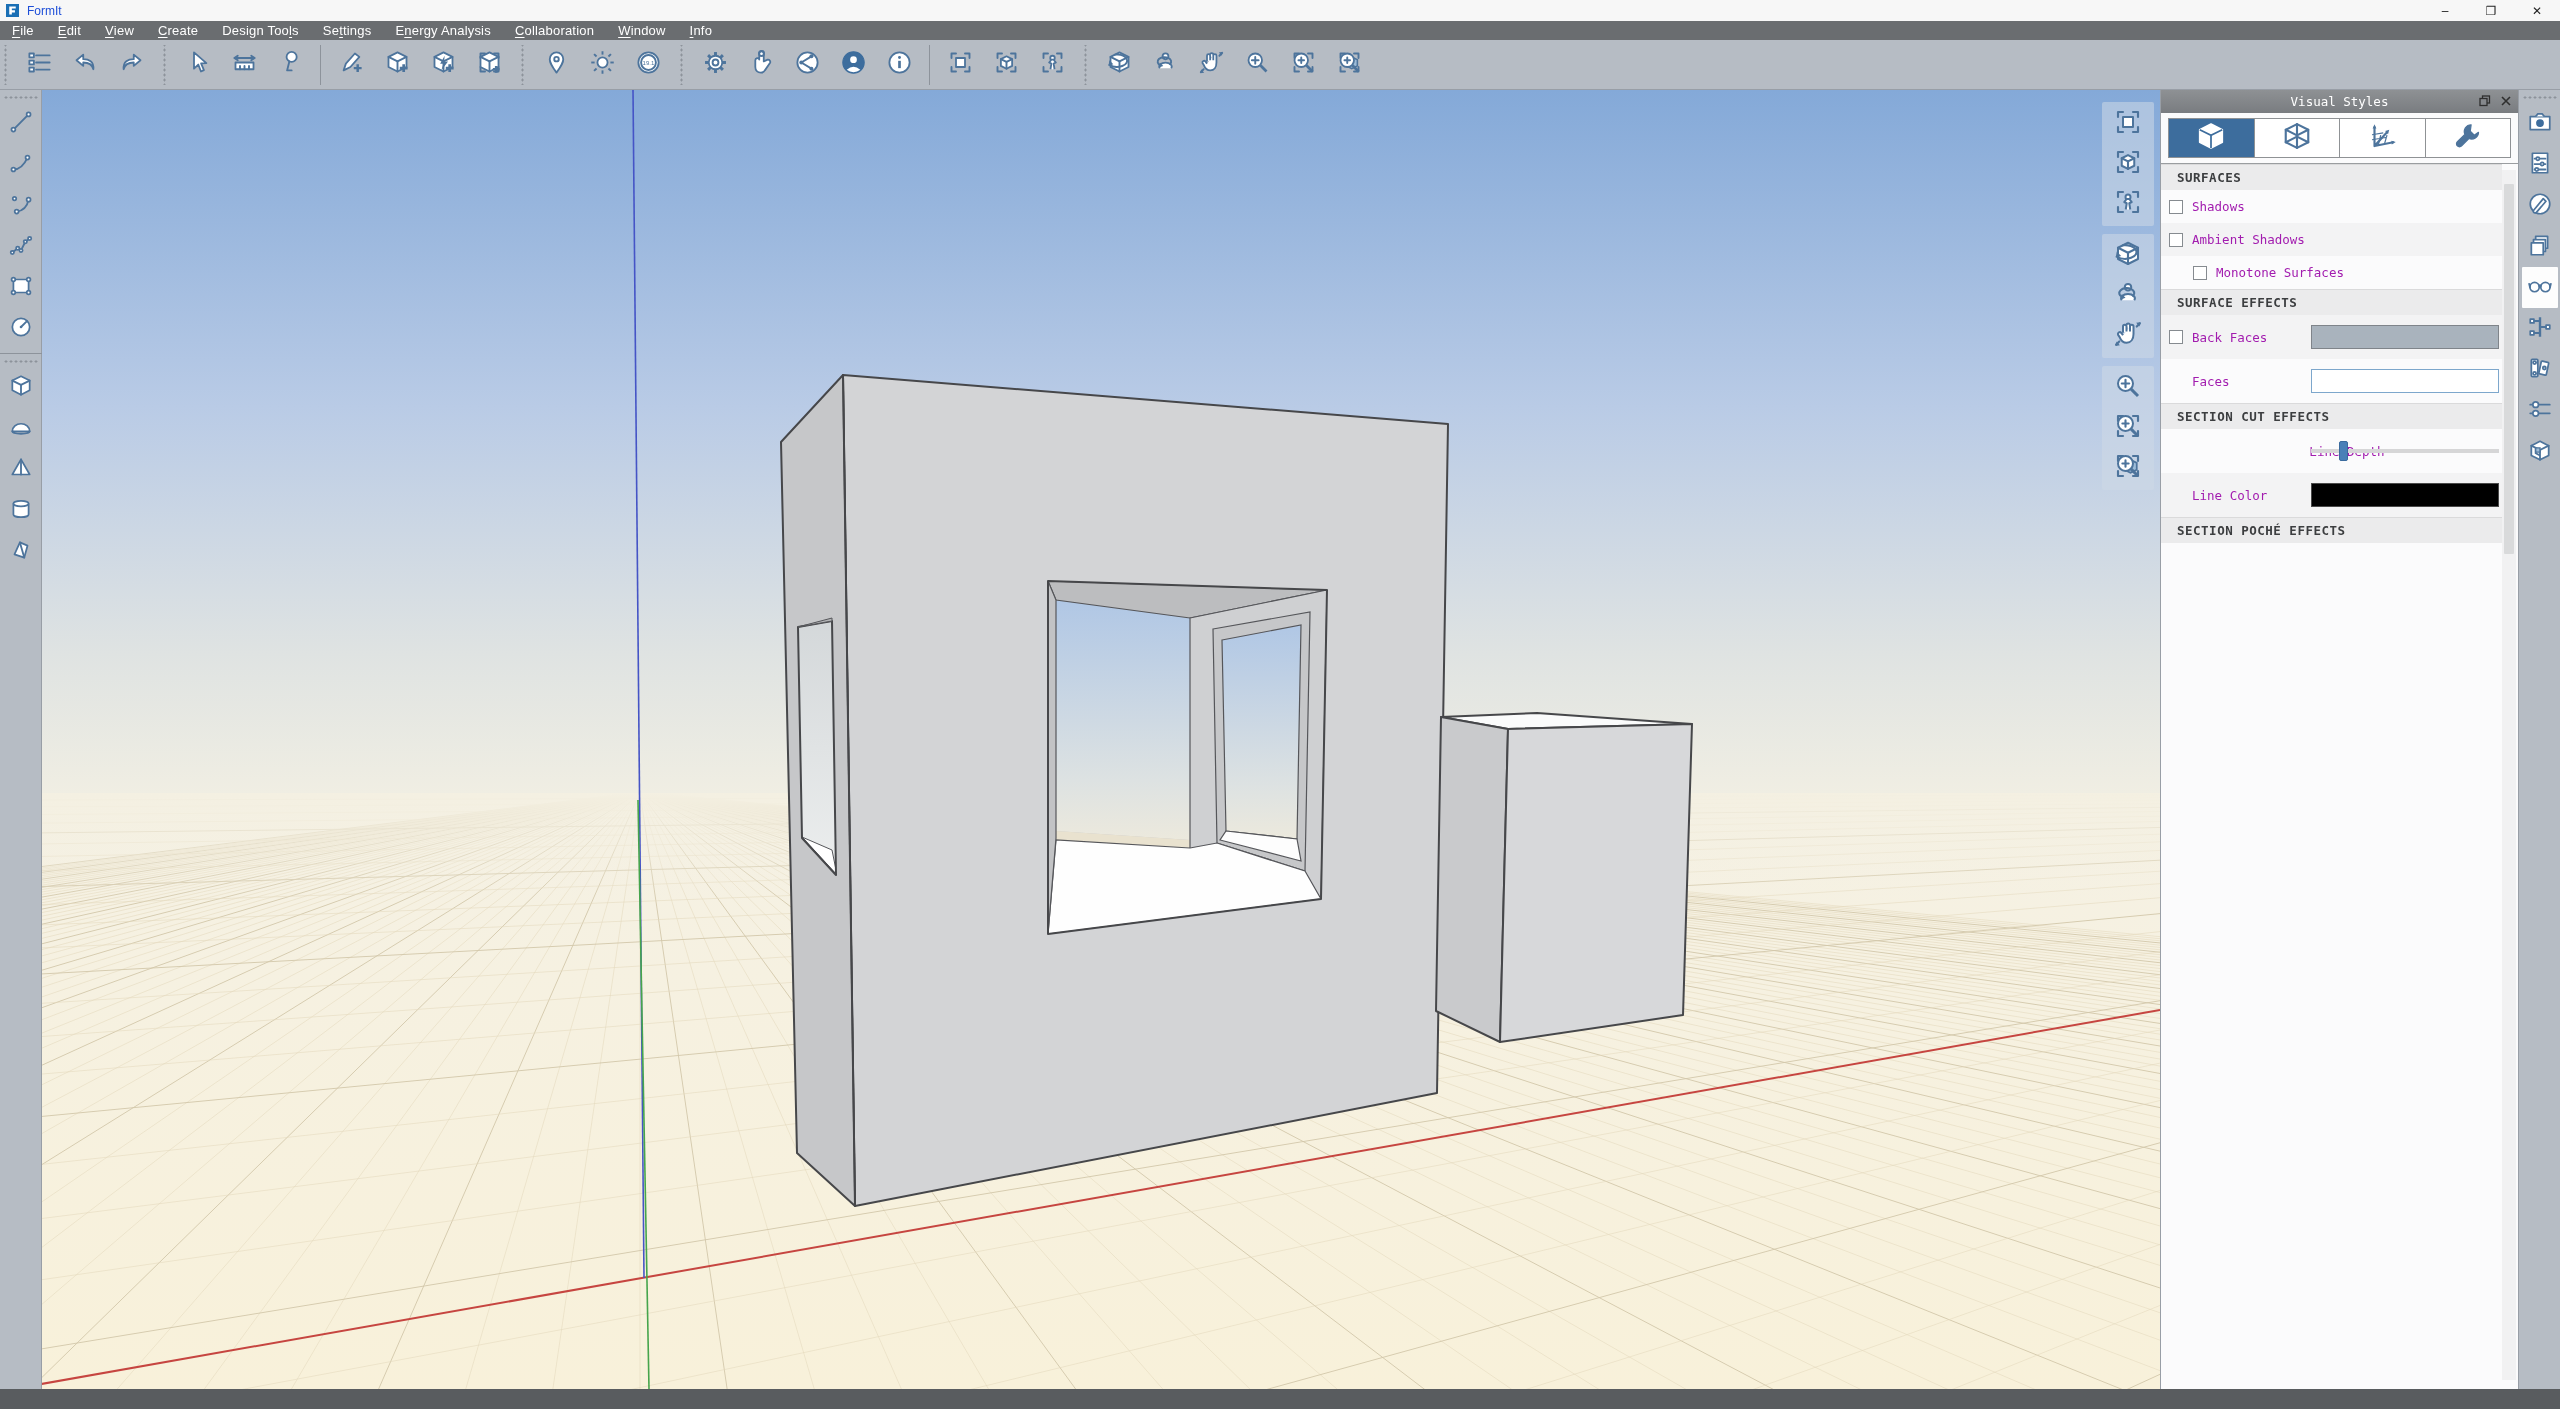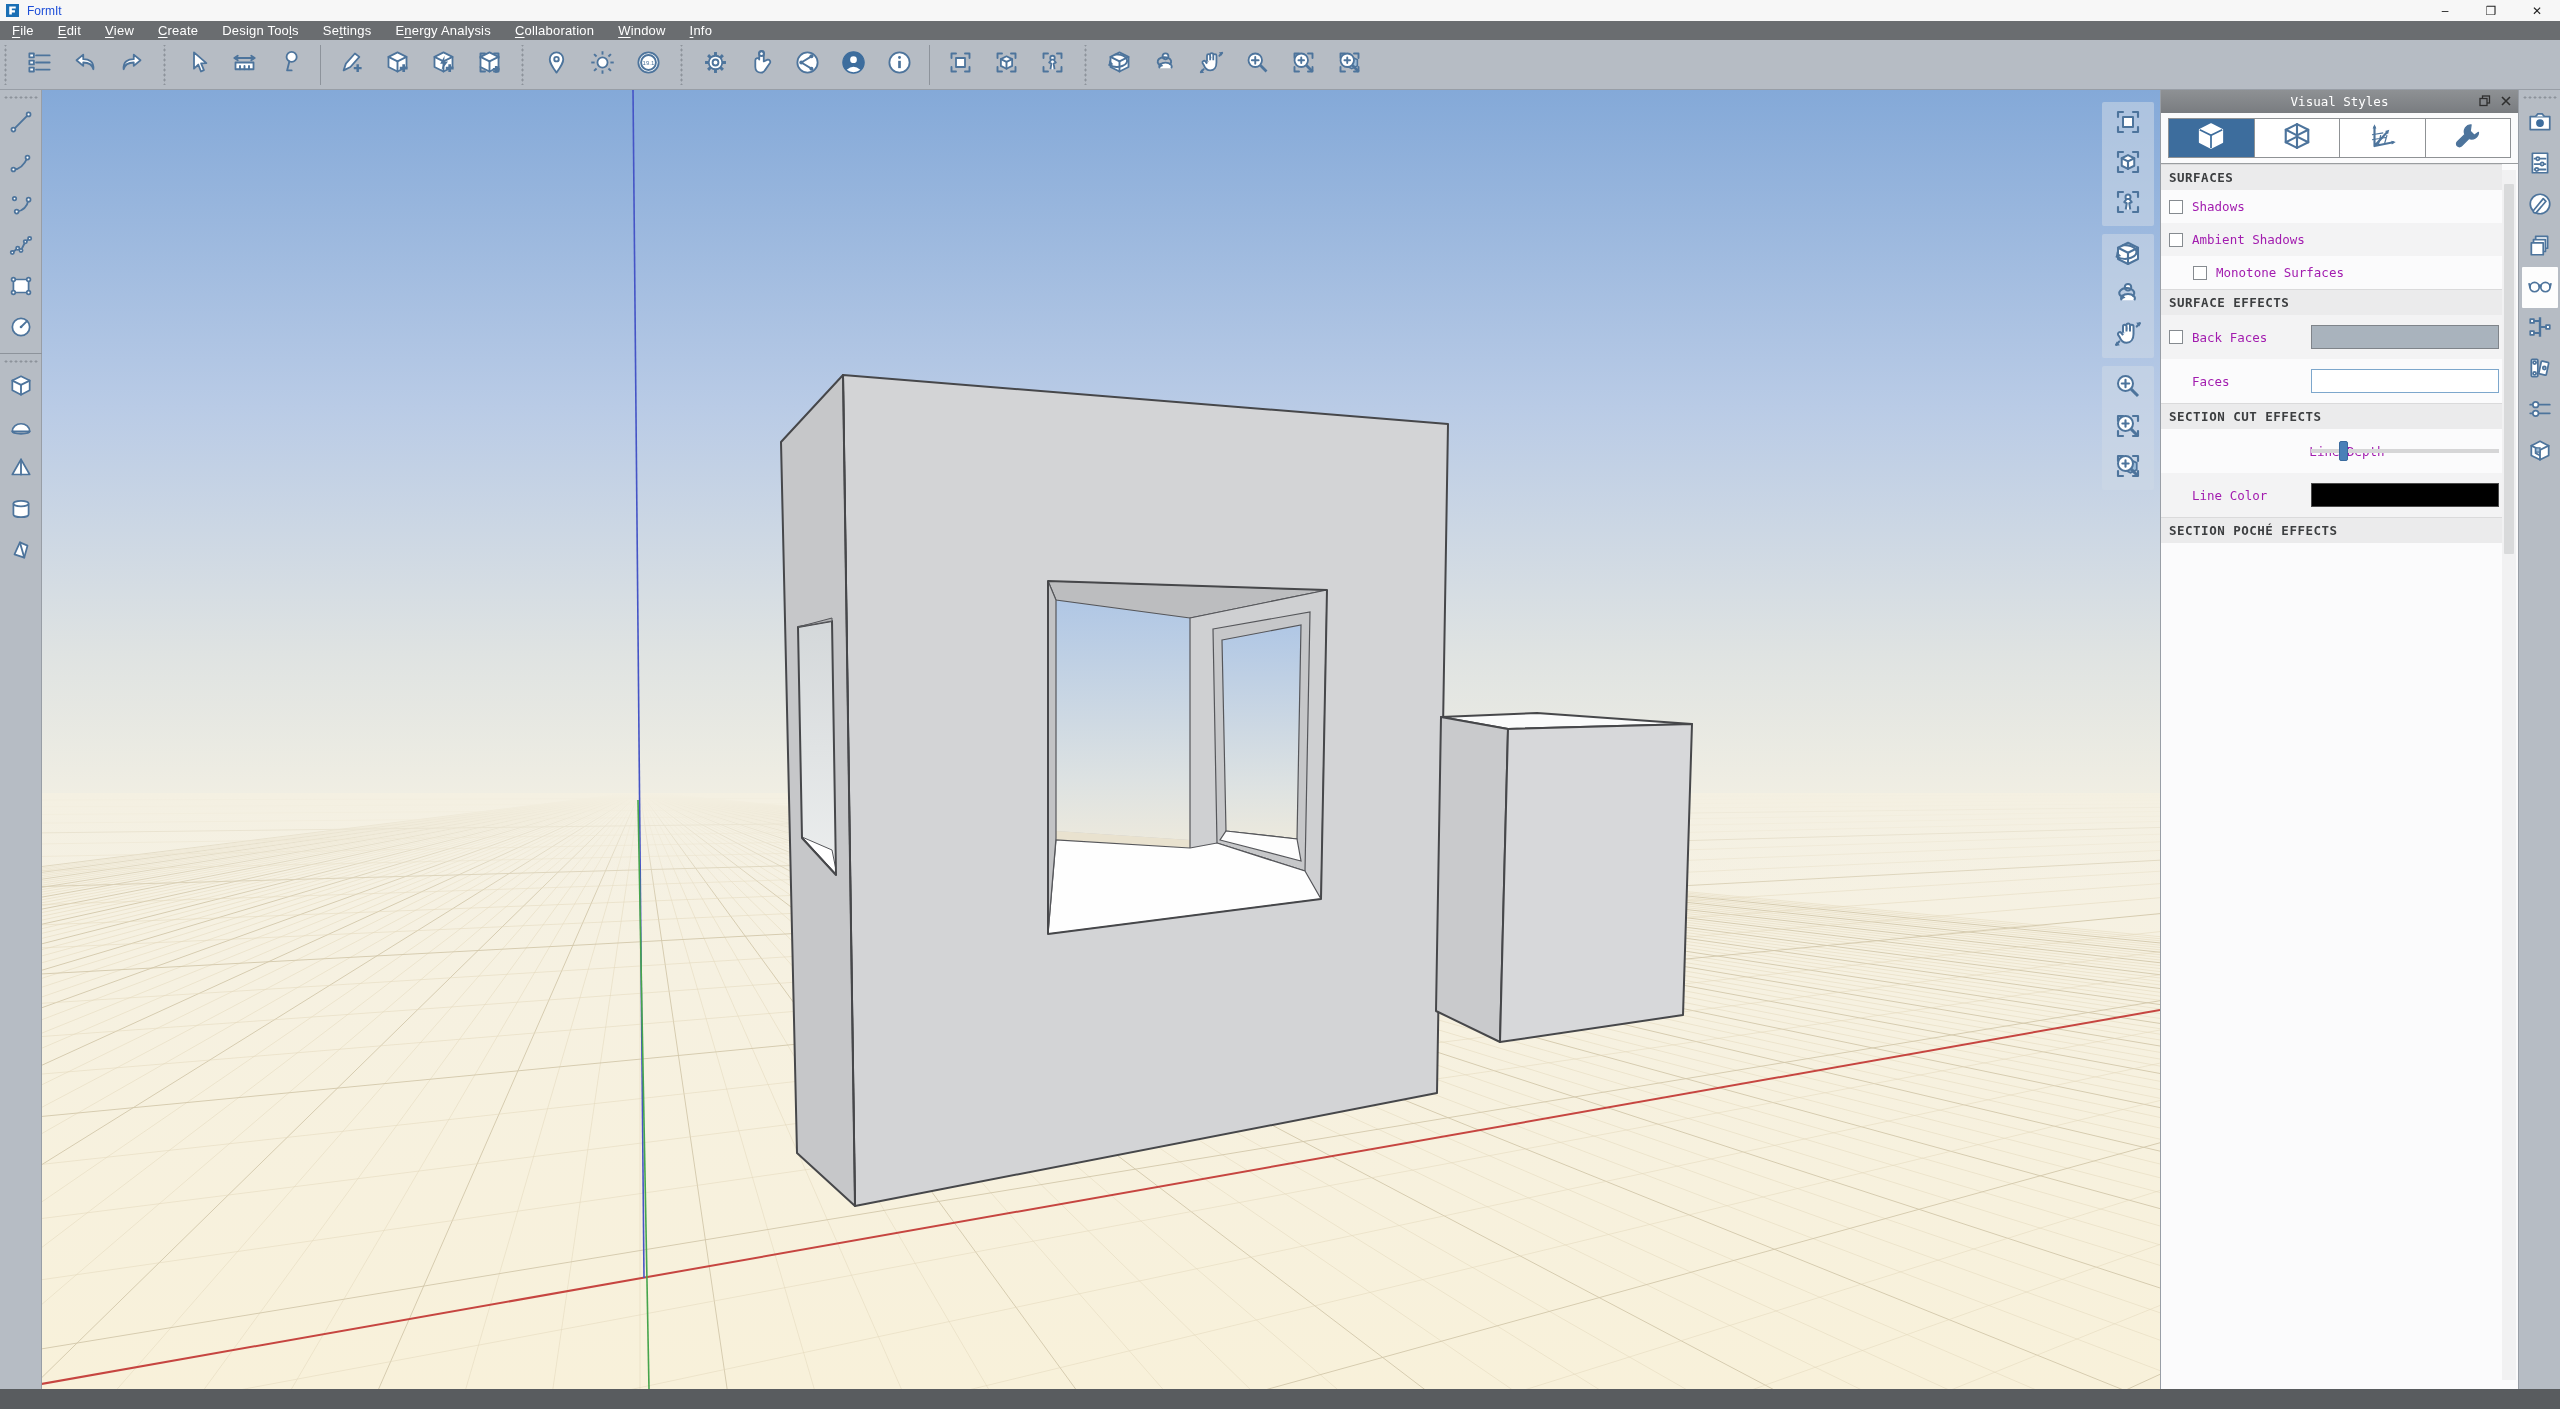--- a/index.html
+++ b/index.html
@@ -50,21 +50,21 @@
   #panel-header { position:absolute; left:0; top:0; width:100%; height:23px; background:linear-gradient(#8e9194,#797c80); display:flex; align-items:center; }
   #panel-title { width:100%; text-align:center; color:#fff; font-size:12.5px; }
   #panel-header-btns { position:absolute; right:6px; top:0; height:100%; display:flex; align-items:center; gap:9px; }
   #panel-header-btns svg { width:12px; height:12px; }
   #panel-tabs { position:absolute; left:0; top:23px; width:100%; height:51px; background:#fbfbfc; border-bottom:1px solid #9a9da0; display:flex; align-items:center; padding:0 7px; }
   .ptab { flex:1; height:40px; border:1px solid #8f9295; border-left-width:0; background:#fff; display:flex; align-items:center; justify-content:center; }
   .ptab:first-child { border-left-width:1px; }
   .ptab.active { background:#3d6d9d; }
   .ptab svg { width:30px; height:30px; }
   #panel-body { position:absolute; left:0; top:74px; width:341px; }
-  .sec-header { height:26px; background:#ebebec; border-top:1px solid #dadadb; display:flex; align-items:center; padding-left:8px;
+  .sec-header { height:26px; background:#ebebec; border-top:1px solid #dadadb; display:flex; align-items:center; padding-left:16px;
     font-size:12.5px; font-weight:bold; color:#3c3e40; letter-spacing:.5px; }
   .prow { display:flex; align-items:center; position:relative; }
   .prow.alt { background:#f3f3f4; }
   .prow .cb { width:14px; height:14px; border:1px solid #868b90; background:#fff; margin-left:8px; flex:none; }
   .prow .lbl { font-size:12.5px; color:#a21caf; margin-left:9px; }
   .prow .lbl.noCb { margin-left:31px; }
   .prow .swatch { position:absolute; left:150px; width:188px; height:24px; border:1px solid #7f848a; }
   .prow .slider { position:absolute; left:150px; width:188px; height:20px; }
   .slider .track { position:absolute; left:0; top:8px; width:100%; height:4px; background:#d6d6d7; }
   .slider .thumb { position:absolute; top:0; width:9px; height:20px; background:#4a80b8; border:1px solid #3a6b9e; border-radius:2px; }

